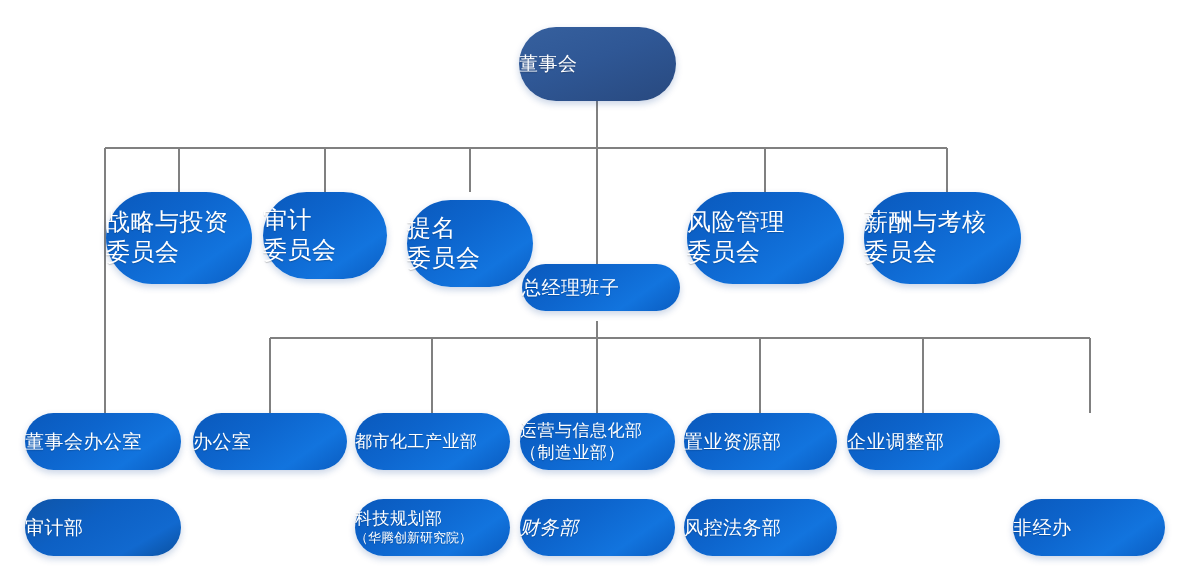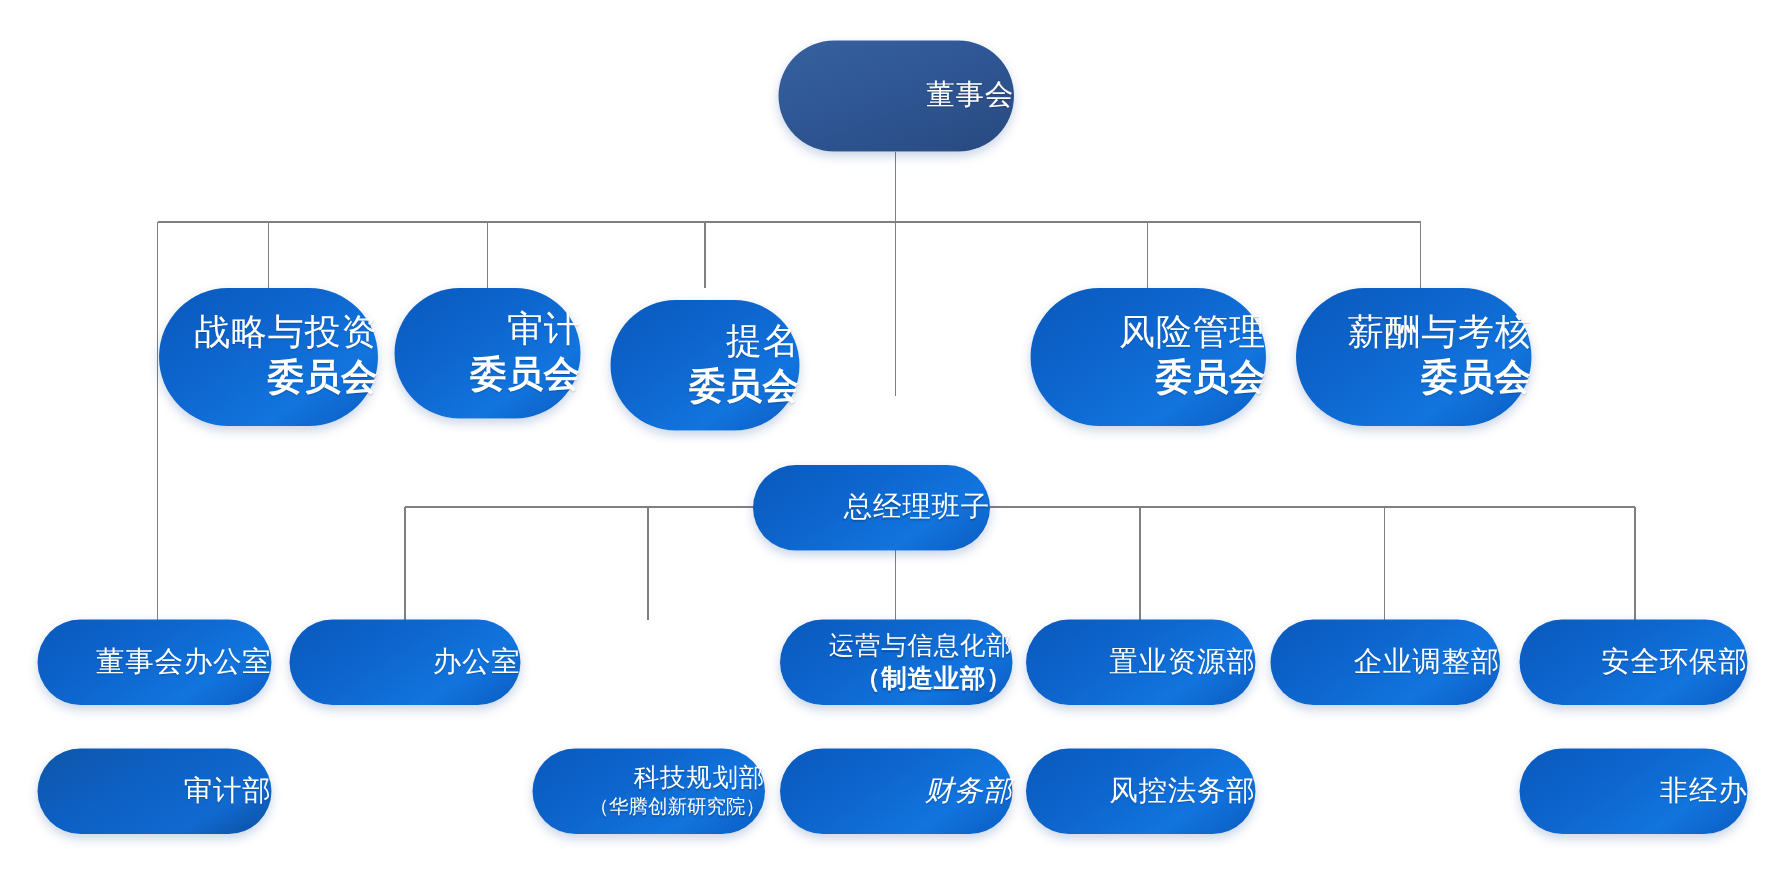--- a/index.html
+++ b/index.html
@@ -26,33 +26,33 @@
     top: 0;
     width: 1187px;
     height: 581px;
     pointer-events: none;
   }
   .node {
     position: absolute;
     box-sizing: border-box;
     display: flex;
     flex-direction: column;
-    align-items: flex-end;
+    align-items: flex-start;
     justify-content: center;
     text-align: center;
     color: #ffffff;
     border-radius: 999px;
     line-height: 1.24;
     letter-spacing: 0.5px;
     text-shadow: 0 1px 1px rgba(0,0,0,0.22);
     box-shadow: 0 3px 7px rgba(10, 60, 140, 0.22);
     z-index: 3;
   }
   .node .line1 { display: block; }
-  .node .line2 { display: block; font-weight: bold; }
+  .node .line2 { display: block; }
 
   
   .node.style-root {
     background: linear-gradient(160deg, #36609e 0%, #2f5795 45%, #28497f 100%);
     font-size: 21px;
   }
   
   .node.style-blue {
     background: linear-gradient(145deg, #0a59bc 0%, #0d65cd 38%, #1274de 72%, #0a5cc0 100%);
   }
@@ -126,49 +126,49 @@
   <div class="node style-blue size-committee" style="left:687px; top:192px; width:157px; height:92px;">
     <span class="line1">风险管理</span>
     <span class="line2">委员会</span>
   </div>
 
   <div class="node style-blue size-committee" style="left:864px; top:192px; width:157px; height:92px;">
     <span class="line1">薪酬与考核</span>
     <span class="line2">委员会</span>
   </div>
 
-  <div class="node style-blue size-gm" style="left:502px; top:264px; width:158px; height:57px;margin-top:46px;">
+  <div class="node style-blue size-gm" style="left:522px; top:264px; width:158px; height:47px;">
     <span class="line1">总经理班子</span>
   </div>
 
   <div class="node style-blue size-dept" style="left:25px; top:413px; width:156px; height:57px;">
     <span class="line1">董事会办公室</span>
   </div>
 
   <div class="node style-blue size-dept" style="left:193px; top:413px; width:154px; height:57px;">
     <span class="line1">办公室</span>
   </div>
 
+  <div class="node style-blue size-dept-sm" style="left:355px; top:413px; width:155px; height:57px;">
+    <span class="line1">都市化工产业部</span>
+  </div>
 
   <div class="node style-blue size-dept-sm" style="left:520px; top:413px; width:155px; height:57px;">
     <span class="line1">运营与信息化部</span>
     <span class="line2">（制造业部）</span>
   </div>
 
   <div class="node style-blue size-dept" style="left:684px; top:413px; width:153px; height:57px;">
     <span class="line1">置业资源部</span>
   </div>
 
   <div class="node style-blue size-dept" style="left:847px; top:413px; width:153px; height:57px;">
     <span class="line1">企业调整部</span>
   </div>
 
-  <div class="node style-blue size-dept" style="left:1013px; top:413px; width:152px; height:57px;">
-    <span class="line1">安全环保部</span>
-  </div>
 
   <div class="node style-blue-deep size-dept" style="left:25px; top:499px; width:156px; height:57px;">
     <span class="line1">审计部</span>
   </div>
 
 
   <div class="node style-blue size-dept-sm" style="left:355px; top:499px; width:155px; height:57px;">
     <span class="line1">科技规划部</span>
     <span class="sub">（华腾创新研究院）</span>
   </div>

